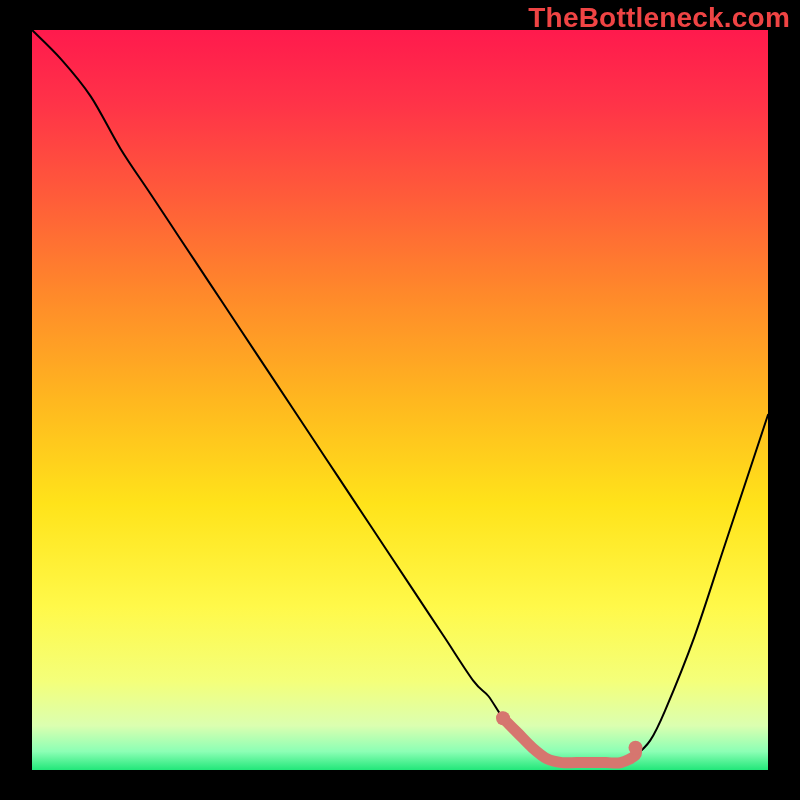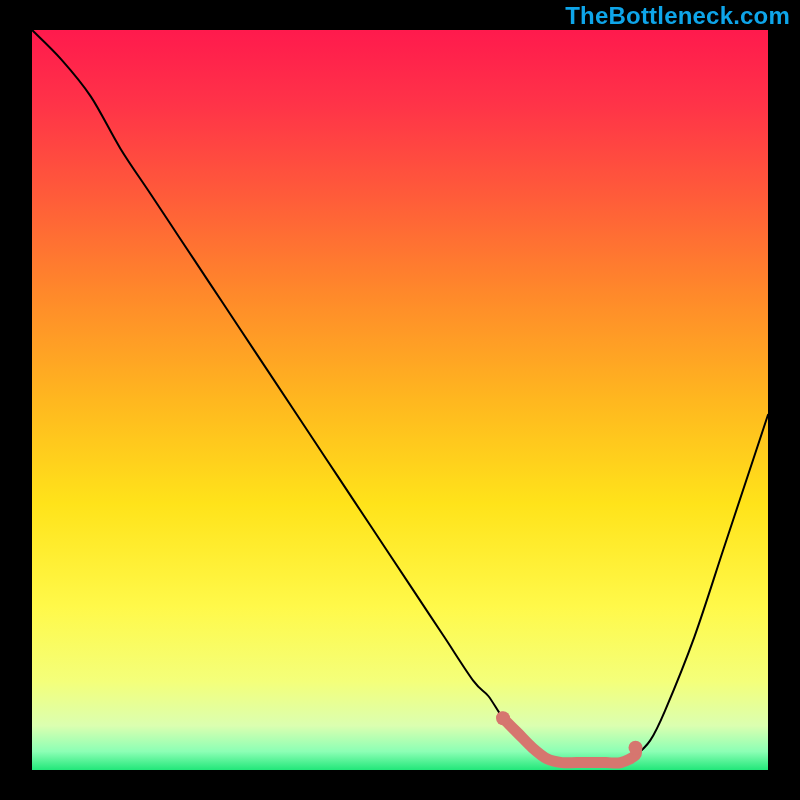--- a/index.html
+++ b/index.html
@@ -14,22 +14,22 @@
   .frame {
     position: relative;
     width: 800px;
     height: 800px;
     background: #000;
   }
   .watermark {
     position: absolute;
     top: 2px;
     right: 10px;
-    color: #0ea5e9;
-    font-size: 24px;
+    color: #ef4444;
+    font-size: 28px;
     font-weight: 600;
     letter-spacing: 0.2px;
     z-index: 5;
   }
   .plot-area {
     position: absolute;
     left: 32px;
     top: 30px;
     width: 736px;
     height: 740px;

